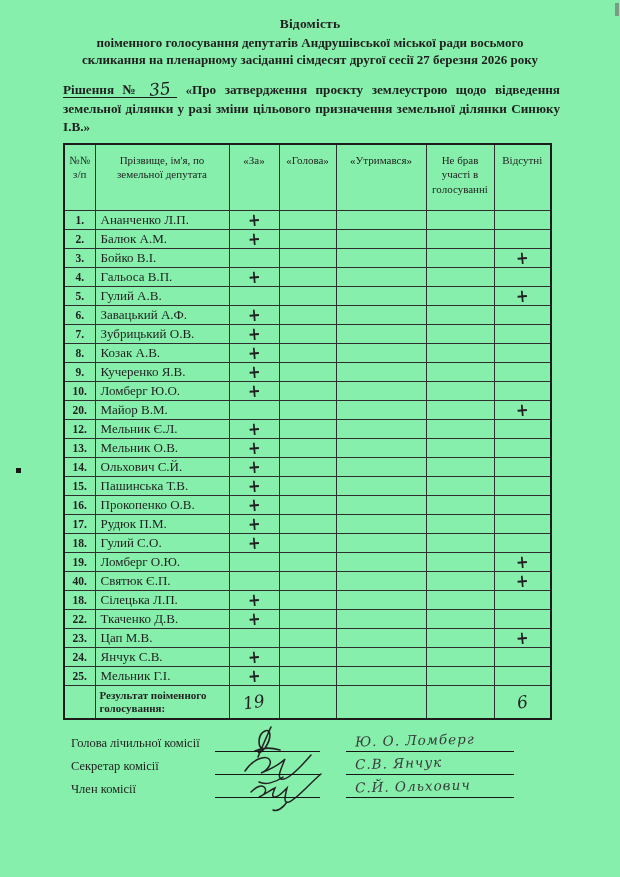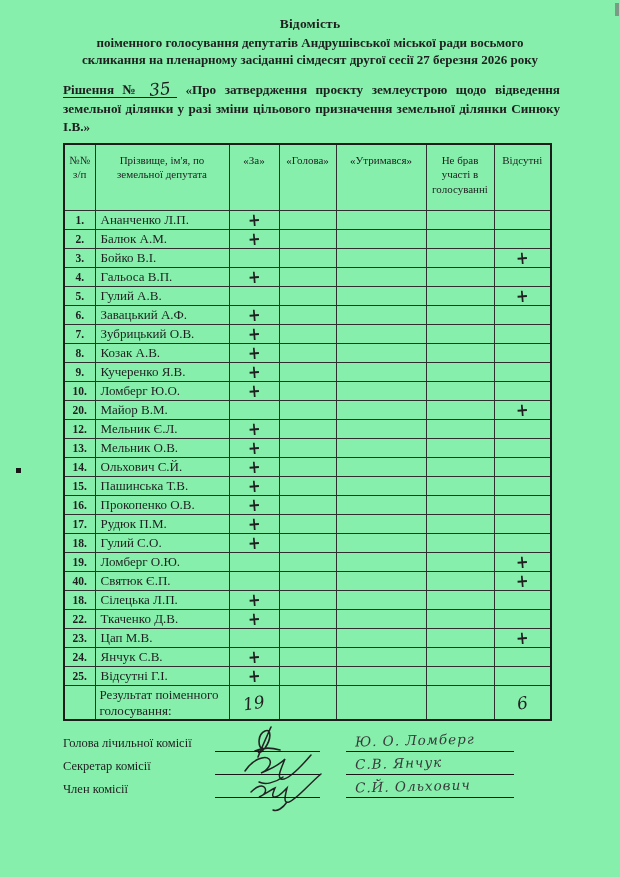--- a/index.html
+++ b/index.html
@@ -33,28 +33,28 @@
   .votes th, .votes td { border:1px solid #2e2e2e; overflow:hidden; }
   .votes thead th { font-weight:normal; font-size:11px; line-height:1.3;
                     vertical-align:top; text-align:center; padding:8px 1px; height:49px; }
   .votes tbody td { height:18px; padding:0; }
   .c-num  { text-align:center; font-weight:bold; font-size:11.5px; }
   .c-name { padding:0 2px 0 5px !important; font-size:13px; white-space:nowrap; }
   .c-vote { text-align:center; }
   .handmark { display:inline-block; font-family:"DejaVu Sans", sans-serif;
               font-size:15px; font-weight:600; transform:rotate(-5deg) scaleY(1.2); line-height:1; }
   .votes tfoot td { height:30px; vertical-align:middle; }
-  .result-label { font-size:13px; line-height:1.2; padding:1px 1px 1px 4px !important; font-weight:normal; }
+  .result-label { font-size:11px; line-height:1.2; padding:1px 1px 1px 4px !important; font-weight:bold; }
   .count-num { display:inline-block; font-family:"DejaVu Serif", serif; font-style:italic;
                font-size:17px; transform:rotate(-9deg); color:#222; }
 
   
   .signatures { position:absolute; left:63px; top:732px; width:470px; }
   .sig-row { position:relative; height:23px; }
-  .sig-role { position:absolute; left:0; top:4px; font-size:12.5px; }
+  .sig-role { position:absolute; left:8px; top:4px; font-size:12.5px; }
   .sig-line { position:absolute; top:19px; border-bottom:1.5px solid #161616; }
   .sig-line.first  { left:152px; width:105px; }
   .sig-line.second { left:283px; width:168px; }
   .sig-squiggle { position:absolute; left:162px; top:-6px; }
   .sig-name { position:absolute; left:292px; top:0px; font-family:"DejaVu Serif", serif;
               font-style:italic; font-size:13.5px; color:#3a3a3a; letter-spacing:1px;
               transform:rotate(-1.5deg); white-space:nowrap; }
 </style>
 </head>
 <body>
@@ -309,21 +309,21 @@
           <td class="c-num">24.</td>
           <td class="c-name">Янчук С.В.</td>
           <td class="c-vote"><span class="handmark">+</span></td>
           <td class="c-vote"></td>
           <td class="c-vote"></td>
           <td class="c-vote"></td>
           <td class="c-vote"></td>
         </tr>
         <tr>
           <td class="c-num">25.</td>
-          <td class="c-name">Відсутні Г.І.</td>
+          <td class="c-name">Мельник Г.І.</td>
           <td class="c-vote"><span class="handmark">+</span></td>
           <td class="c-vote"></td>
           <td class="c-vote"></td>
           <td class="c-vote"></td>
           <td class="c-vote"></td>
         </tr>
       </tbody>
     <tfoot>
       <tr>
         <td class="c-num"></td>

